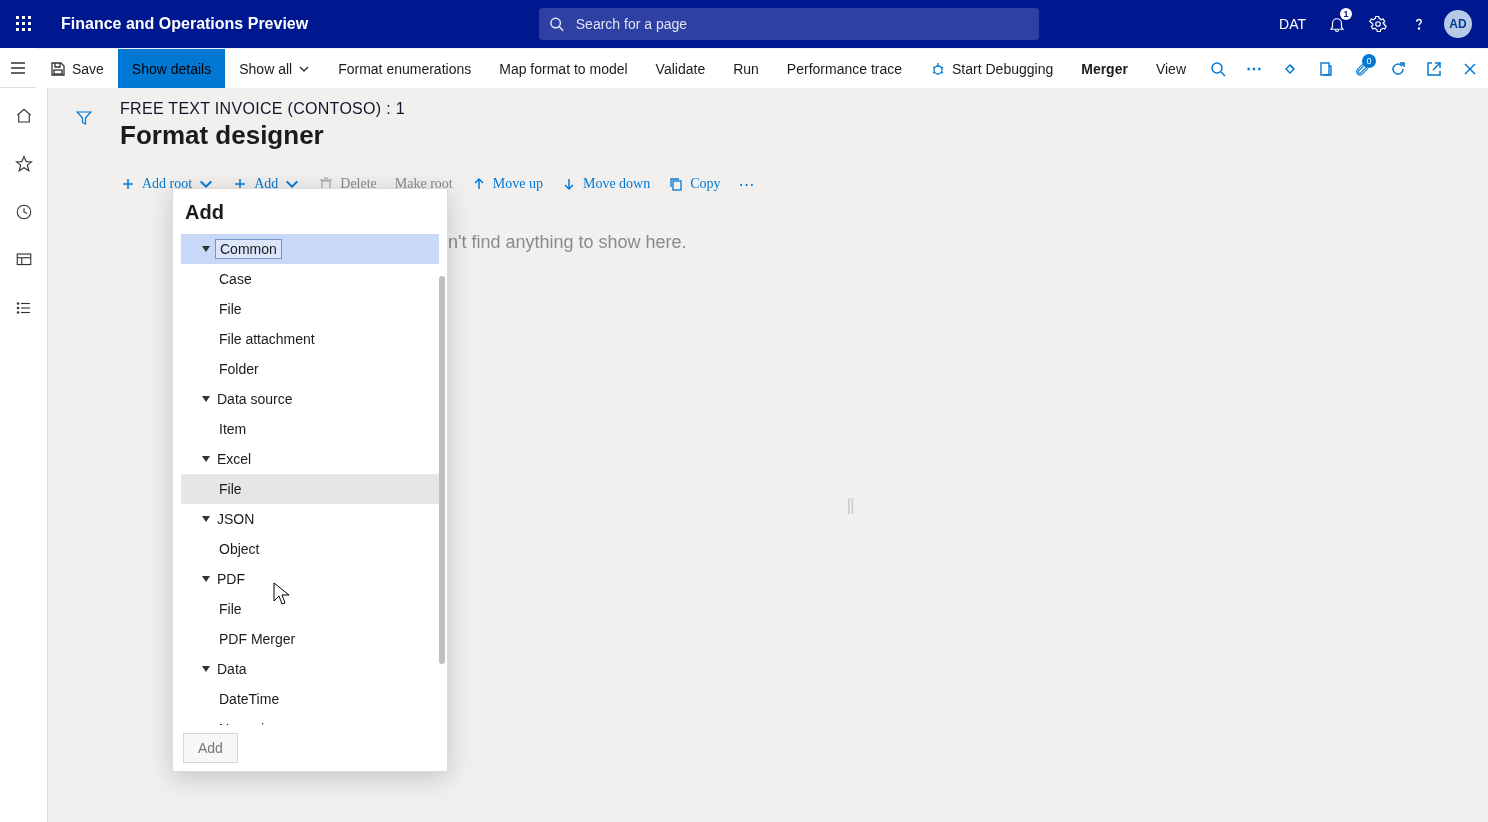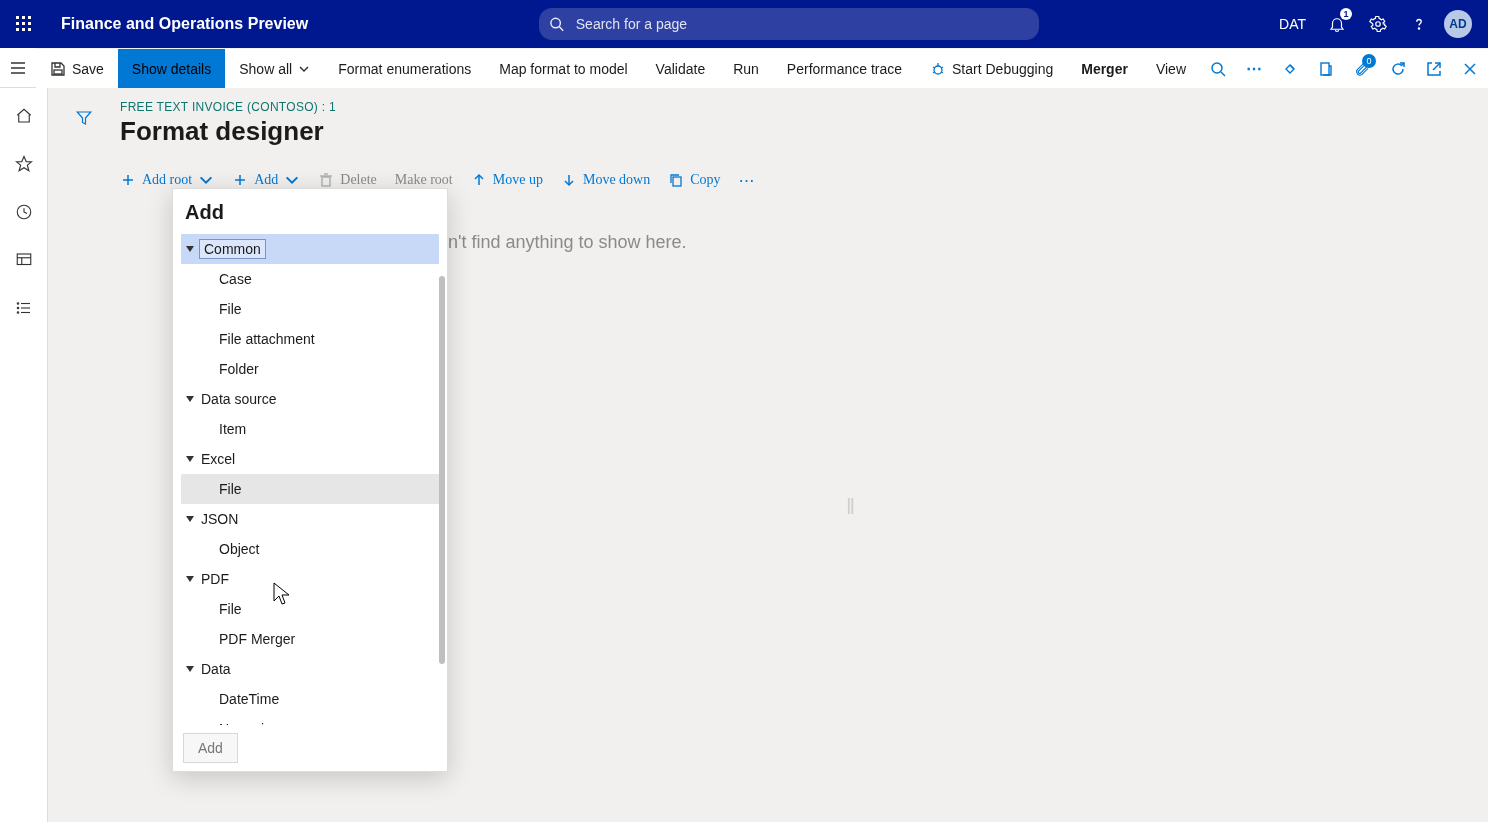--- a/index.html
+++ b/index.html
@@ -16,21 +16,21 @@
   }
   *{box-sizing:border-box;}
   html,body{margin:0;padding:0;height:100%;font-family:"Segoe UI",Arial,sans-serif;color:var(--text);}
   body{background:#fff;width:1488px;height:822px;overflow:hidden;}
 
   
   .hdr{height:48px;background:var(--navy);display:flex;align-items:center;color:#fff;}
   .hdr .waffle{width:48px;height:48px;display:flex;align-items:center;justify-content:center;cursor:pointer;}
   .hdr .app-title{font-size:16px;font-weight:600;padding-left:13px;}
   .hdr .spacer{flex:1;}
-  .hdr .search{display:flex;align-items:center;height:32px;background:rgba(255,255,255,0.18);border-radius:13px;width:500px;padding:0 10px;}
+  .hdr .search{display:flex;align-items:center;height:32px;background:rgba(255,255,255,0.18);border-radius:4px;width:500px;padding:0 10px;}
   .hdr .search svg{margin-right:10px;opacity:.9;}
   .hdr .search input{background:transparent;border:0;outline:0;color:#fff;font-size:14px;width:100%;}
   .hdr .search input::placeholder{color:rgba(255,255,255,.85);}
   .hdr .right{display:flex;align-items:center;gap:1px;padding-right:8px;}
   .hdr .hicon{width:40px;height:48px;display:flex;align-items:center;justify-content:center;cursor:pointer;position:relative;}
   .hdr .company{font-size:14px;padding:0 10px;}
   .hdr .bell-badge{position:absolute;top:8px;right:5px;width:12px;height:12px;border-radius:50%;background:#fff;color:var(--navy);font-size:9px;font-weight:700;display:flex;align-items:center;justify-content:center;}
   .hdr .avatar{width:28px;height:28px;border-radius:50%;background:#b7c9e6;color:#003a8c;display:flex;align-items:center;justify-content:center;font-size:12px;font-weight:600;margin:0 8px 0 4px;}
 
   
@@ -45,21 +45,21 @@
   .ap .badge{position:absolute;margin-top:-16px;margin-left:14px;width:14px;height:14px;border-radius:7px;background:var(--blue-accent);color:#fff;font-size:9px;display:flex;align-items:center;justify-content:center;}
 
   
   .body{position:absolute;top:88px;left:0;right:0;bottom:0;display:flex;}
   .rail{width:48px;border-right:1px solid var(--border);display:flex;flex-direction:column;align-items:center;padding-top:16px;gap:24px;background:#fff;}
   .rail .ricon{width:24px;height:24px;display:flex;align-items:center;justify-content:center;cursor:pointer;color:#323130;}
 
   
   .main{flex:1;background:var(--bg);position:relative;overflow:hidden;}
   .page-head{padding:12px 0 0 72px;}
-  .crumb{font-size:12px;color:#0f766e;letter-spacing:.3px;}
+  .crumb{font-size:16px;color:#0f172a;letter-spacing:.3px;}
   .page-title{font-size:26px;font-weight:600;margin-top:2px;}
   .filter-btn{position:absolute;left:16px;top:10px;width:40px;height:40px;display:flex;align-items:center;justify-content:center;cursor:pointer;color:var(--blue-accent);}
 
   
   .toolbar{display:flex;align-items:center;gap:18px;margin:18px 0 0 72px;height:30px;}
   .toolbar .tb{display:flex;align-items:center;gap:6px;font-size:14px;color:var(--blue-accent);cursor:pointer;font-family:Liberation Serif, serif;}
   .toolbar .tb.disabled{color:var(--muted);cursor:default;}
   .toolbar .tb svg{width:16px;height:16px;}
   .toolbar .more{color:var(--blue-accent);cursor:pointer;}
 
@@ -70,21 +70,21 @@
   .tabs-content-empty{position:absolute;left:798px;top:406px;color:#cfcfcf;font-size:22px;}
 
   
   .popover{position:absolute;left:124px;top:100px;width:276px;height:584px;background:var(--pane);box-shadow:0 6px 24px rgba(0,0,0,.18);border:1px solid var(--border);display:flex;flex-direction:column;}
   .popover h3{margin:0;padding:12px 12px 6px 12px;font-size:20px;font-weight:600;}
   .tree-scroll{flex:1;overflow-y:auto;padding:4px 8px 4px 8px;position:relative;}
   
   .scrollbar-fake{position:absolute;right:2px;top:46px;width:6px;height:388px;background:#bfbfbf;border-radius:3px;}
   ul.tree, ul.tree ul{list-style:none;margin:0;padding:0;}
   ul.tree > li{margin:0;}
-  .tree-row{display:flex;align-items:center;height:30px;font-size:14px;padding-left:0;cursor:pointer;border-radius:1px;position:relative;}
+  .tree-row{display:flex;align-items:center;height:30px;font-size:14px;padding-left:16px;cursor:pointer;border-radius:1px;position:relative;}
   .tree-row.group{font-weight:400;}
   .tree-row .caret{width:18px;display:inline-flex;justify-content:center;color:#333;}
   .tree-row .lbl{padding-left:2px;}
   .tree-row.child{padding-left:38px;}
   .tree-row.selected{background:var(--sel);}
   .tree-row.selected .lbl{border:1px solid #7a93c9;padding:1px 4px;background:#dbe6fb;}
   .tree-row.hovered{background:var(--hover);}
   .popover-footer{padding:8px 10px;border-top:0;}
   .popover-footer .ok{display:inline-flex;align-items:center;justify-content:center;height:30px;padding:0 14px;border:1px solid #d7d7d7;background:#f7f7f7;color:#777;font-size:14px;cursor:default;}
 

